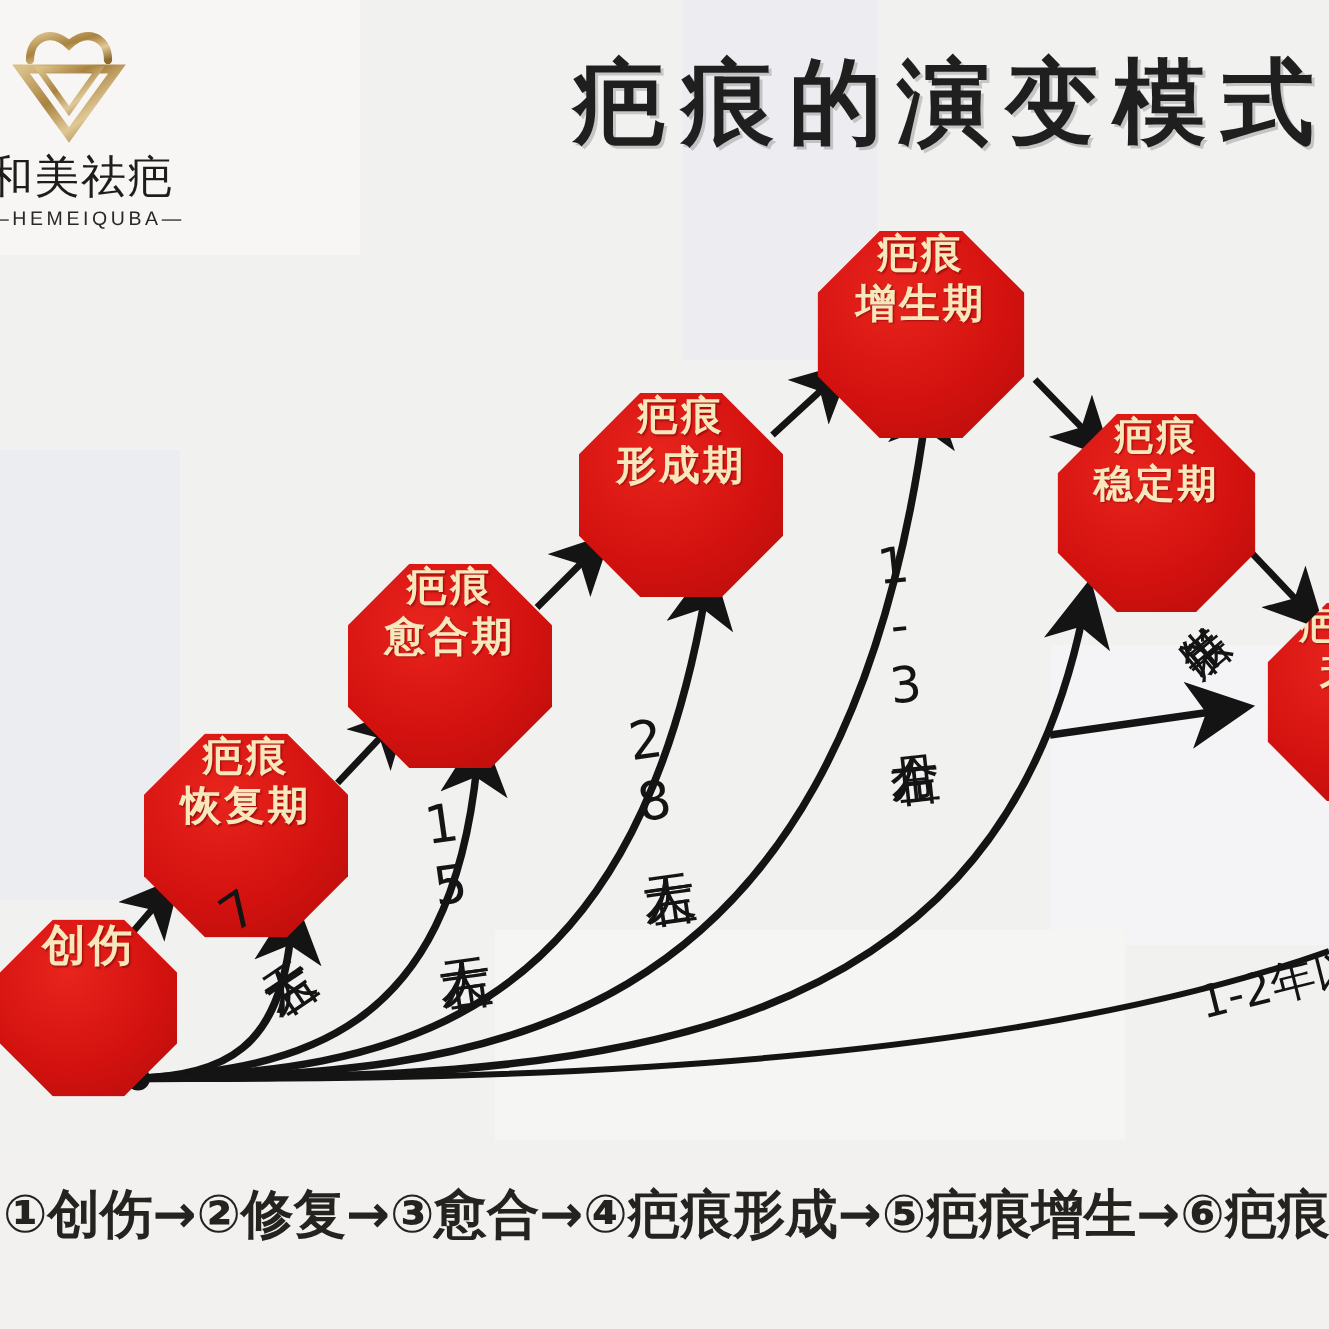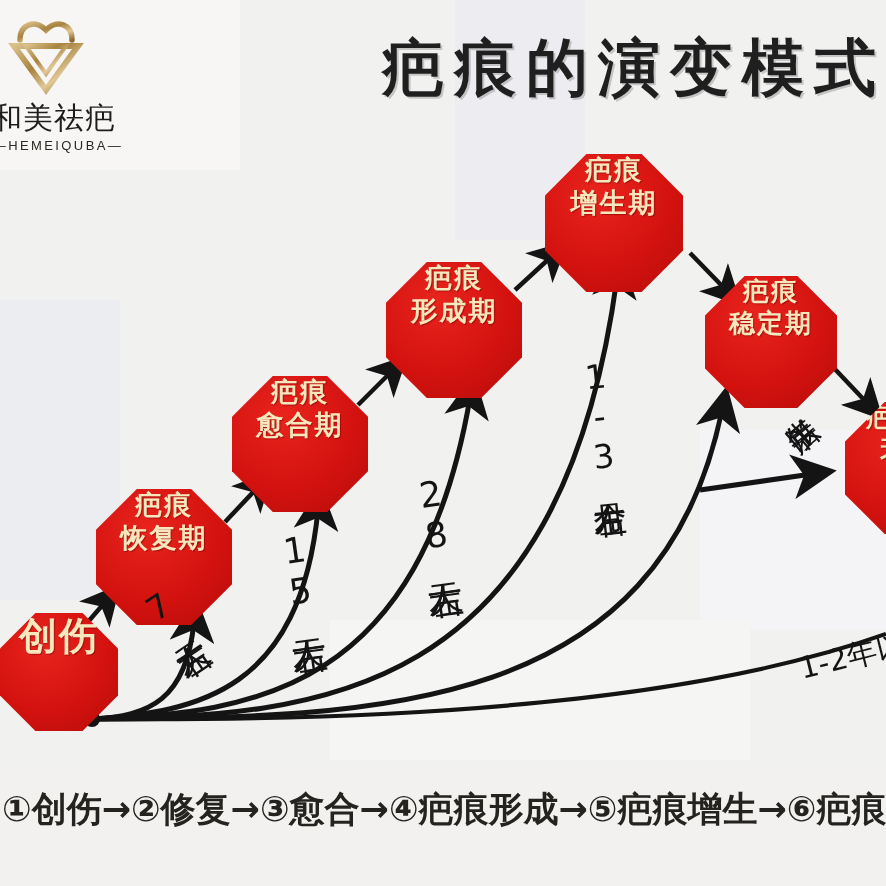--- a/index.html
+++ b/index.html
@@ -210,21 +210,21 @@
     </defs>
     <path d="M75,637 L106,601" stroke="#141414" stroke-width="4.5" fill="none" marker-end="url(#ah2)"></path>
     <path d="M225,522 L258,487" stroke="#141414" stroke-width="4.5" fill="none" marker-end="url(#ah2)"></path>
     <path d="M358,405 L392,371" stroke="#141414" stroke-width="4.5" fill="none" marker-end="url(#ah2)"></path>
     <path d="M515,290 L552,256" stroke="#141414" stroke-width="4.5" fill="none" marker-end="url(#ah2)"></path>
     <path d="M690,253 L726,290" stroke="#141414" stroke-width="4.5" fill="none" marker-end="url(#ah2)"></path>
     <path d="M832,366 L868,404" stroke="#141414" stroke-width="4.5" fill="none" marker-end="url(#ah2)"></path>
   </svg>
 
   <div class="node" style="left:0px;  top:613px; width:118px; height:118px;">
-    <div class="label" style="font-size:38px;">
+    <div class="label" style="font-size:29px;">
       <span class="l1">创伤</span>
     </div>
   </div>
 
   <div class="node" style="left:96px; top:489px; width:136px; height:136px;">
     <div class="label" style="font-size:27px;">
       <span class="l1">疤痕</span>
       <span class="l2">恢复期</span>
     </div>
   </div>

